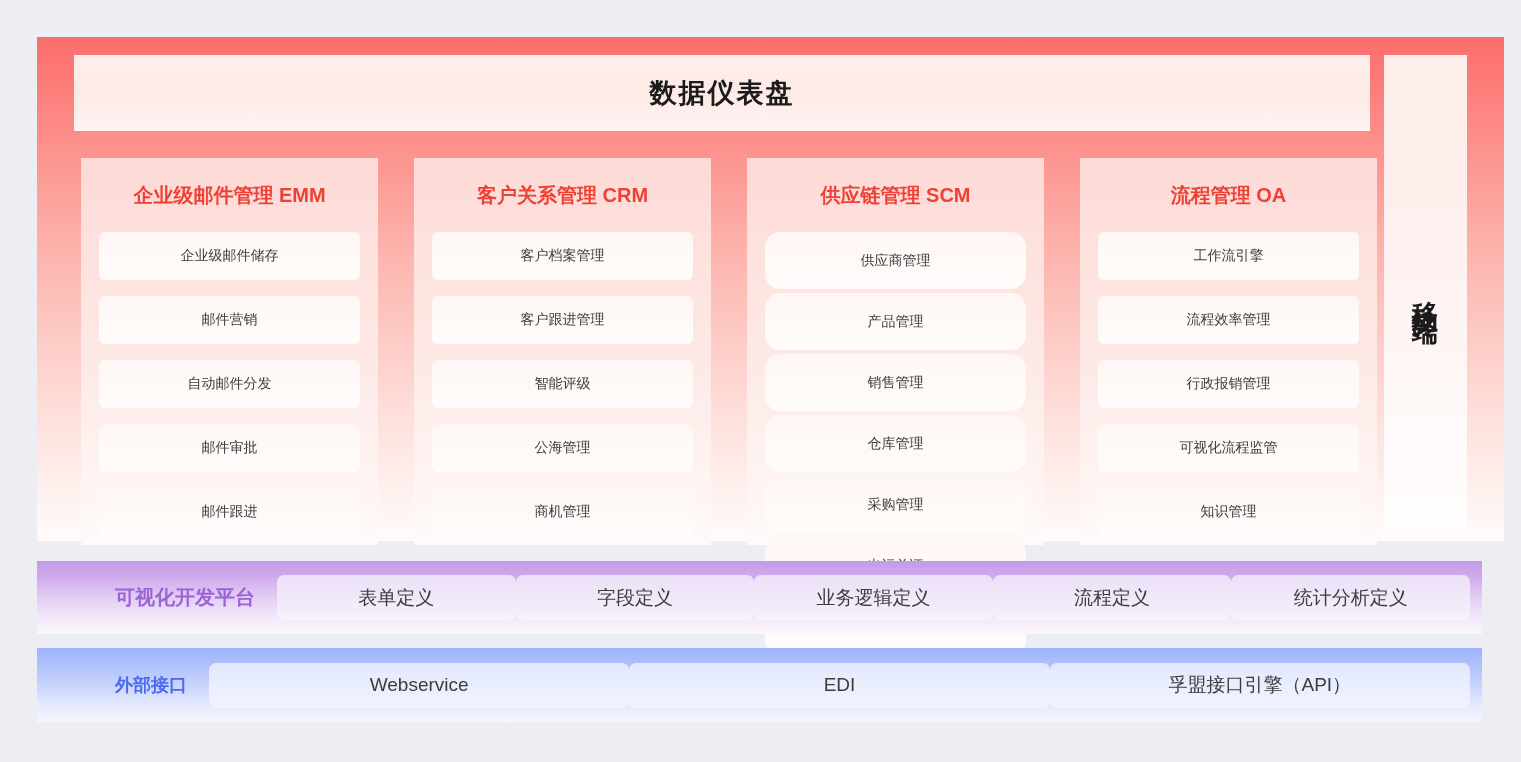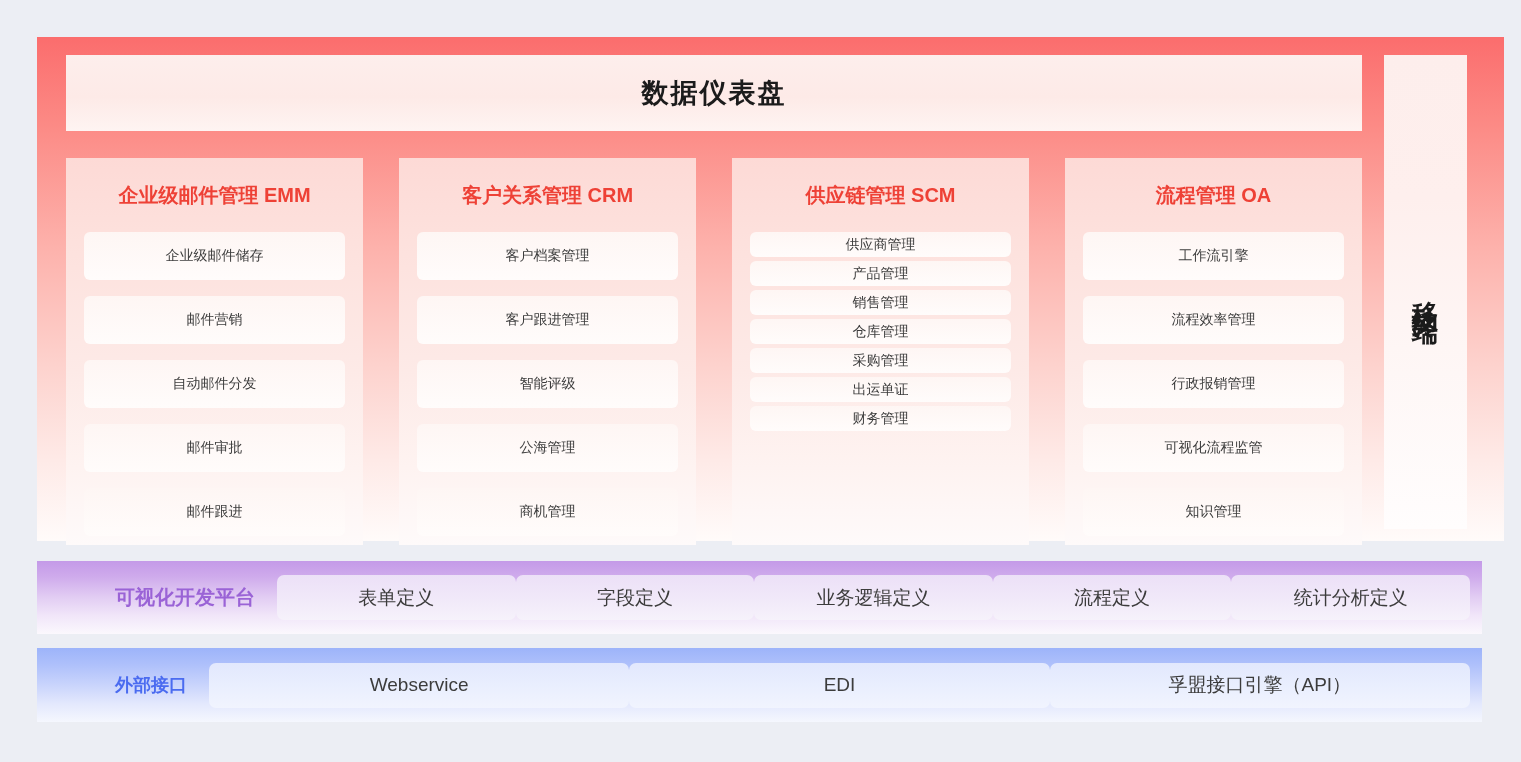--- a/index.html
+++ b/index.html
@@ -38,41 +38,41 @@
     position: absolute;
     left: 29px;
     top: 18px;
     width: 1296px;
     height: 474px;
   }
 
   
   .dashboard {
     position: absolute;
-    left: 0;
+    left: 8px;
     top: 0;
     width: 1296px;
     height: 76px;
     background: linear-gradient(to bottom, #fdeeec 0%, #fdeae7 55%, #fef4f2 100%);
     display: flex;
     align-items: center;
     justify-content: center;
     text-align: right;
   }
   .dashboard-title {
     font-size: 27px;
     font-weight: bold;
     color: #1b1b1b;
     letter-spacing: 2px;
   }
 
   
   .columns {
     position: absolute;
-    left: 0;
+    left: 15px;
     top: 103px;
     width: 1296px;
     height: 387px;
     display: flex;
     gap: 36px;
   }
 
   .col {
     width: 297px;
     box-sizing: border-box;
@@ -100,21 +100,21 @@
     border-radius: 6px;
     text-align: right;
     font-size: 14px;
     color: #3c3c3c;
     white-space: nowrap;
     display: flex;
     align-items: center;
     justify-content: center;
   }
   .col-5 .chip { height: 48px; margin-bottom: 16px; }
-  .col-7 .chip { height: 25px; margin-bottom: 4px; }
+  .col-7 .chip { height: 57px; margin-bottom: 4px; border-radius: 15px; }
 
   
   .mobile-panel {
     position: absolute;
     left: 1347px;
     top: 18px;
     width: 83px;
     height: 474px;
     background: linear-gradient(to bottom, #fdeeec 0%, #feefed 30%, #fef6f5 62%, #fffdfd 100%);
     display: flex;

